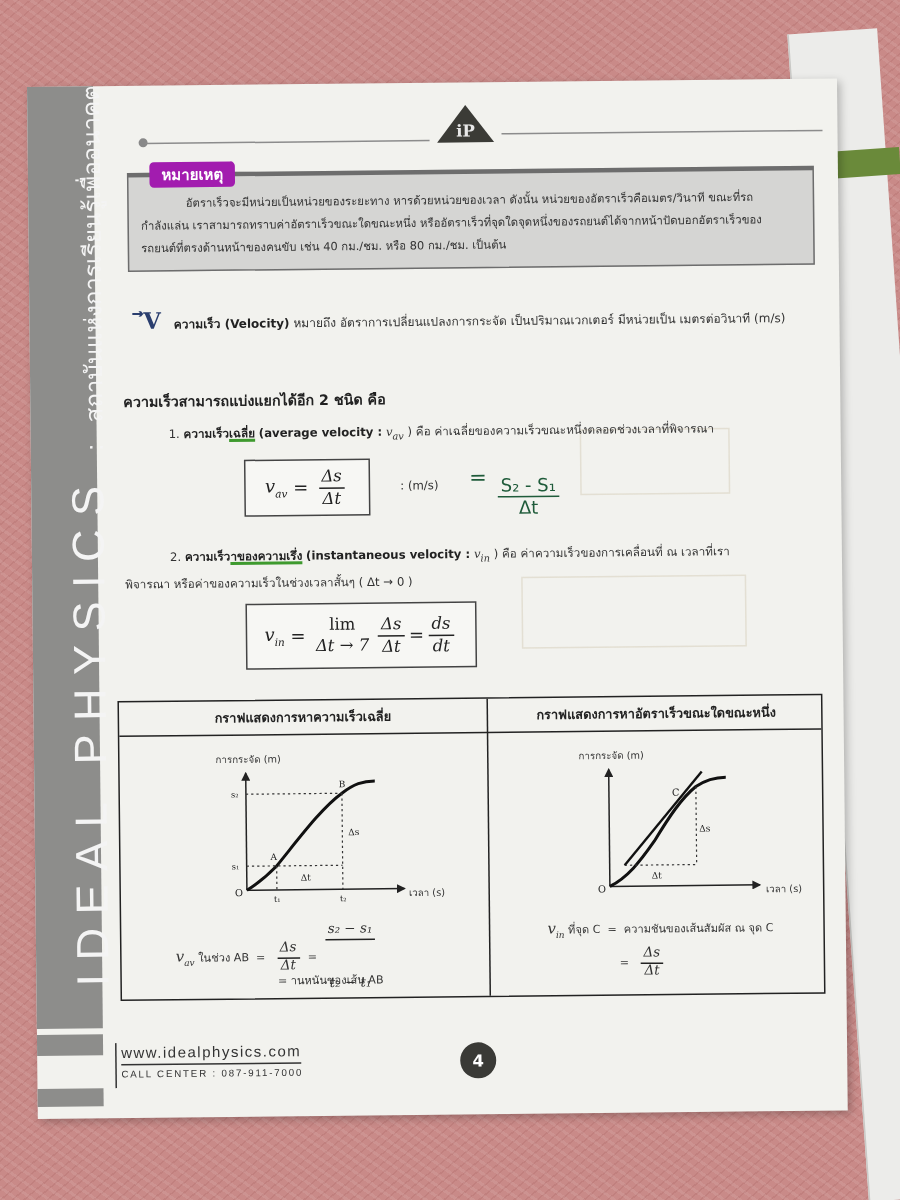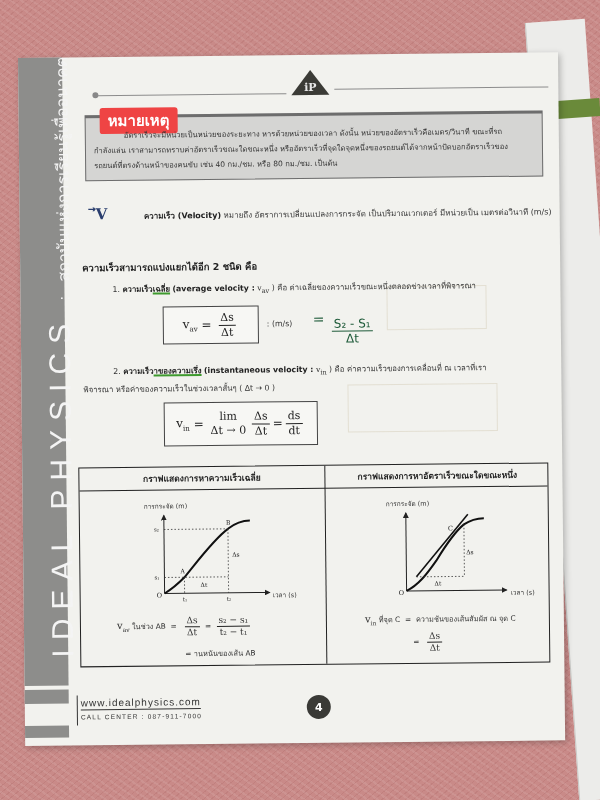--- a/index.html
+++ b/index.html
@@ -52,35 +52,35 @@
   .topline { position: absolute; top: 38px; height: 1px; background: #8c8c8c; }
   .topdot { position: absolute; left: 74px; top: 35px; width: 6px; height: 6px; border-radius: 50%; background: #888; }
   .logo { position: absolute; left: 272px; top: 14px; width: 40px; height: 28px; }
 
   .note-box {
     position: absolute; left: 66px; top: 58px; width: 458px; height: 66px;
     background: #d5d5d3; border: 1px solid #6d6d6d; border-top: 3px solid #6d6d6d;
   }
   .note-tag {
     position: absolute; left: 14px; top: -10px; padding: 1px 8px;
-    background: #ef4444; color: #fff; font-size: 15px; font-weight: bold; border-radius: 3px;
+    background: #a21caf; color: #fff; font-size: 10px; font-weight: bold; border-radius: 3px;
   }
   .note-body { position: absolute; left: 8px; top: 10px; right: 8px; font-size: 7.6px; line-height: 15px; color: #333; }
   .note-body .indent { display: inline-block; width: 30px; }
 
   .def { position: absolute; left: 76px; top: 148px; font-size: 8px; color: #333; white-space: nowrap; }
   .def .vsym { font-family: "DejaVu Serif", serif; font-size: 15px; font-weight: bold; color: #2a3e6e; position: relative; margin-right: 6px; }
   .def .vsym::before { content: "⃗"; }
-  .def b { color: #222; margin-left: 28px; }
+  .def b { color: #222; }
 
   .h2 { position: absolute; left: 62px; top: 203px; font-size: 9.5px; font-weight: bold; color: #222; }
   .item { position: absolute; font-size: 7.8px; color: #333; white-space: nowrap; }
   .item b { color: #222; }
   .green-ul { text-decoration: underline; text-decoration-color: #3e9a2e; text-decoration-thickness: 2px; }
-  .sym { font-family: "DejaVu Serif", serif; }
+  .sym { font-family: "DejaVu Serif", serif; font-style: italic; }
 
   .formula-box {
     position: absolute; border: 1px solid #444; background: #f7f7f4;
     font-family: "DejaVu Serif", serif; color: #222;
     display: flex; align-items: center; justify-content: center;
   }
   .frac { display: inline-flex; flex-direction: column; align-items: center; vertical-align: middle; margin: 0 3px; }
   .frac .num { border-bottom: 1px solid #222; padding: 0 2px; line-height: 1.2; }
   .frac .den { line-height: 1.2; padding: 0 2px; }
   .hand { position: absolute; font-family: "DejaVu Sans", sans-serif; color: #1f5b3a; }
@@ -151,21 +151,21 @@
   <div class="h2">ความเร็วสามารถแบ่งแยกได้อีก 2 ชนิด คือ</div>
 
   <div class="item" style="left:92px;top:226px;">
     <span>1.</span>
     <b><span>ความเร็ว</span><span class="green-ul">เฉลี่ย</span></b>
     <b>(average  velocity :</b>
     <span class="sym"><span>v</span><sub>av</sub></span>
     <span>) คือ ค่าเฉลี่ยของความเร็วขณะหนึ่งตลอดช่วงเวลาที่พิจารณา</span>
   </div>
 
-  <div class="formula-box" style="left:142px;top:250px;width:96px;height:38px;font-size:12px;text-align:right;">
+  <div class="formula-box" style="left:142px;top:250px;width:84px;height:38px;font-size:12px;text-align:right;">
     <span class="sym"><span>v</span><sub style="font-size:7px">av</sub></span>
     <span>&nbsp;=&nbsp;</span>
     <span class="frac" style="font-size:11px;">
         <span class="num sym">Δs</span>
         <span class="den sym">Δt</span>
       </span>
   </div>
   <div class="item" style="left:246px;top:264px;">: (m/s)</div>
   <div class="hand" style="left:292px;top:256px;font-size:14px;">=</div>
   <div class="hand" style="left:308px;top:262px;">
@@ -182,21 +182,21 @@
     <span class="sym"><span>v</span><sub>in</sub></span>
     <span>) คือ ค่าความเร็วของการเคลื่อนที่ ณ เวลาที่เรา</span>
   </div>
   <div class="item" style="left:62px;top:326px;">พิจารณา หรือค่าของความเร็วในช่วงเวลาสั้นๆ ( Δt → 0 )</div>
 
   <div class="formula-box" style="left:142px;top:346px;width:154px;height:44px;font-size:12px;">
     <span class="sym"><span>v</span><sub style="font-size:7px">in</sub></span>
     <span>&nbsp;=&nbsp;</span>
     <span class="frac" style="font-size:11px;">
         <span style="line-height:1.3">lim</span>
-        <span style="line-height:1.3" class="sym">Δt → 0</span>
+        <span style="line-height:1.3" class="sym">Δt → 7</span>
       </span>
     <span class="frac" style="font-size:11px;">
         <span class="num sym">Δs</span>
         <span class="den sym">Δt</span>
       </span>
     <span>=</span>
     <span class="frac" style="font-size:11px;">
         <span class="num sym">ds</span>
         <span class="den sym">dt</span>
       </span>
@@ -236,21 +236,21 @@
 
     <div class="gtxt" style="left:36px;top:148px;">
       <span class="sym" style="font-size:10px;"><span>v</span><sub style="font-size:6px">av</sub></span>
       <span>ในช่วง AB</span>
       <span>&nbsp;=&nbsp;</span>
       <span class="frac" style="font-size:9px;">
           <span class="num sym">Δs</span>
           <span class="den sym">Δt</span>
         </span>
       <span>=</span>
-      <span class="frac" style="font-size:9px;">
+      <span class="frac" style="font-size:9px;gap:24px;">
           <span class="num sym">s₂ − s₁</span>
           <span class="den sym">t₂ − t₁</span>
         </span>
     </div>
     <div class="gtxt" style="left:104px;top:180px;">= <span>านหนันของเส้น AB</span></div>
 
     <div class="gtxt" style="left:306px;top:34px;font-size:6.5px;">การกระจัด (m)</div>
     <svg style="position:absolute;left:306px;top:44px;" width="130" height="92" viewBox="0 0 130 92">
       <defs>
           <marker id="ar2" markerWidth="6" markerHeight="6" refX="5" refY="3" orient="auto">

